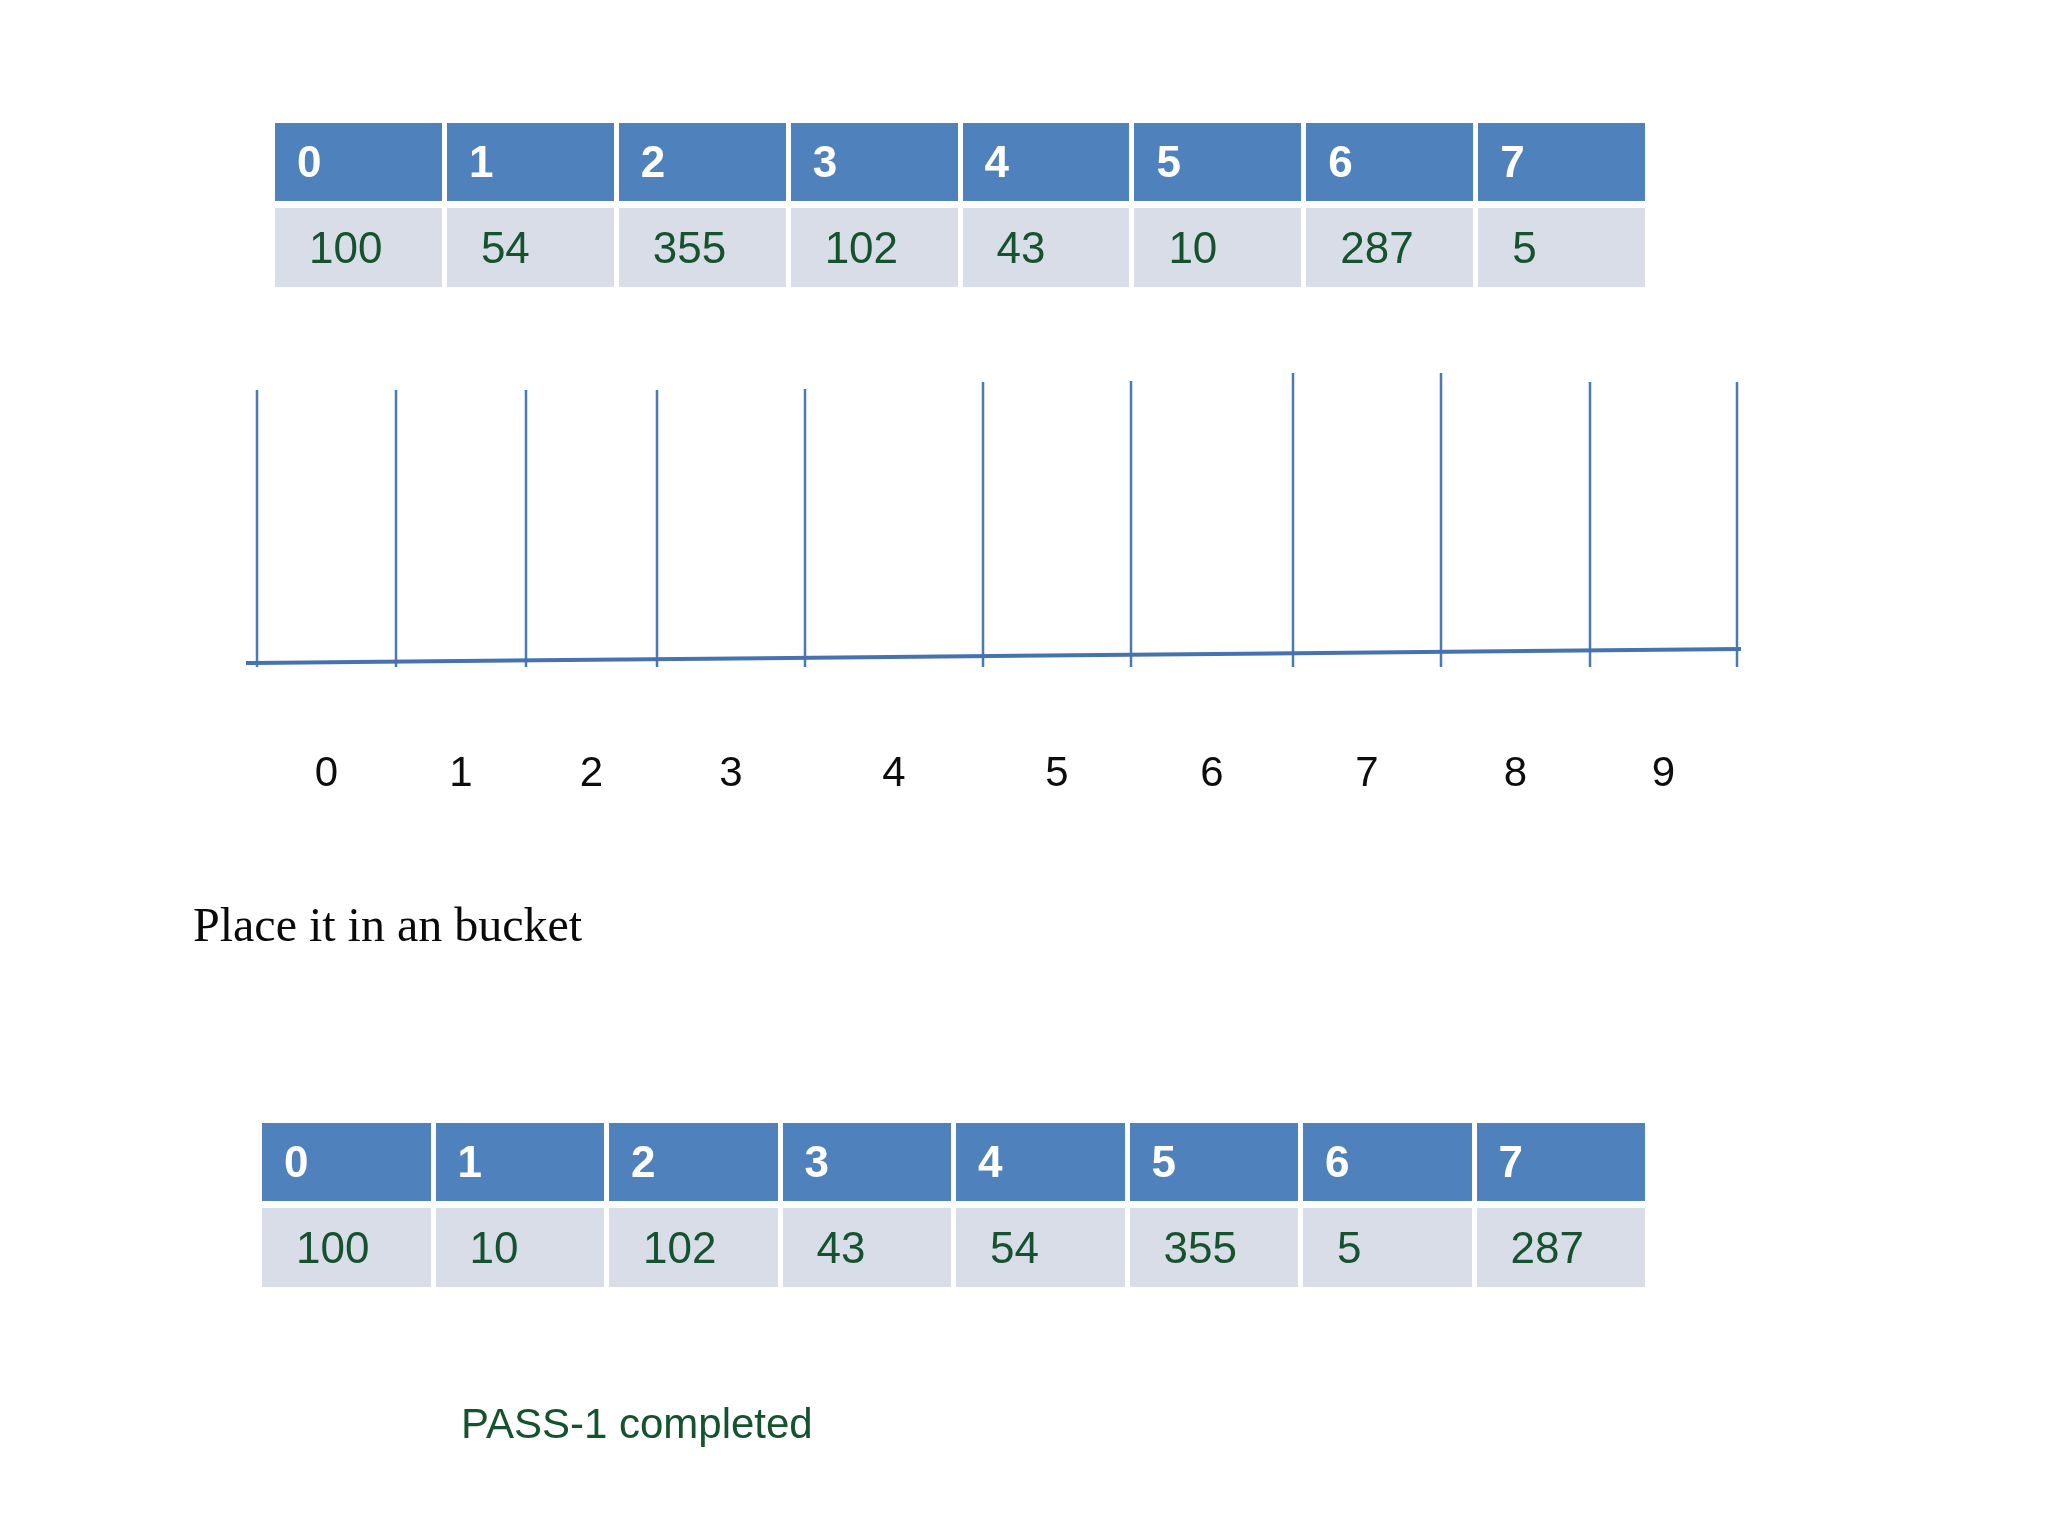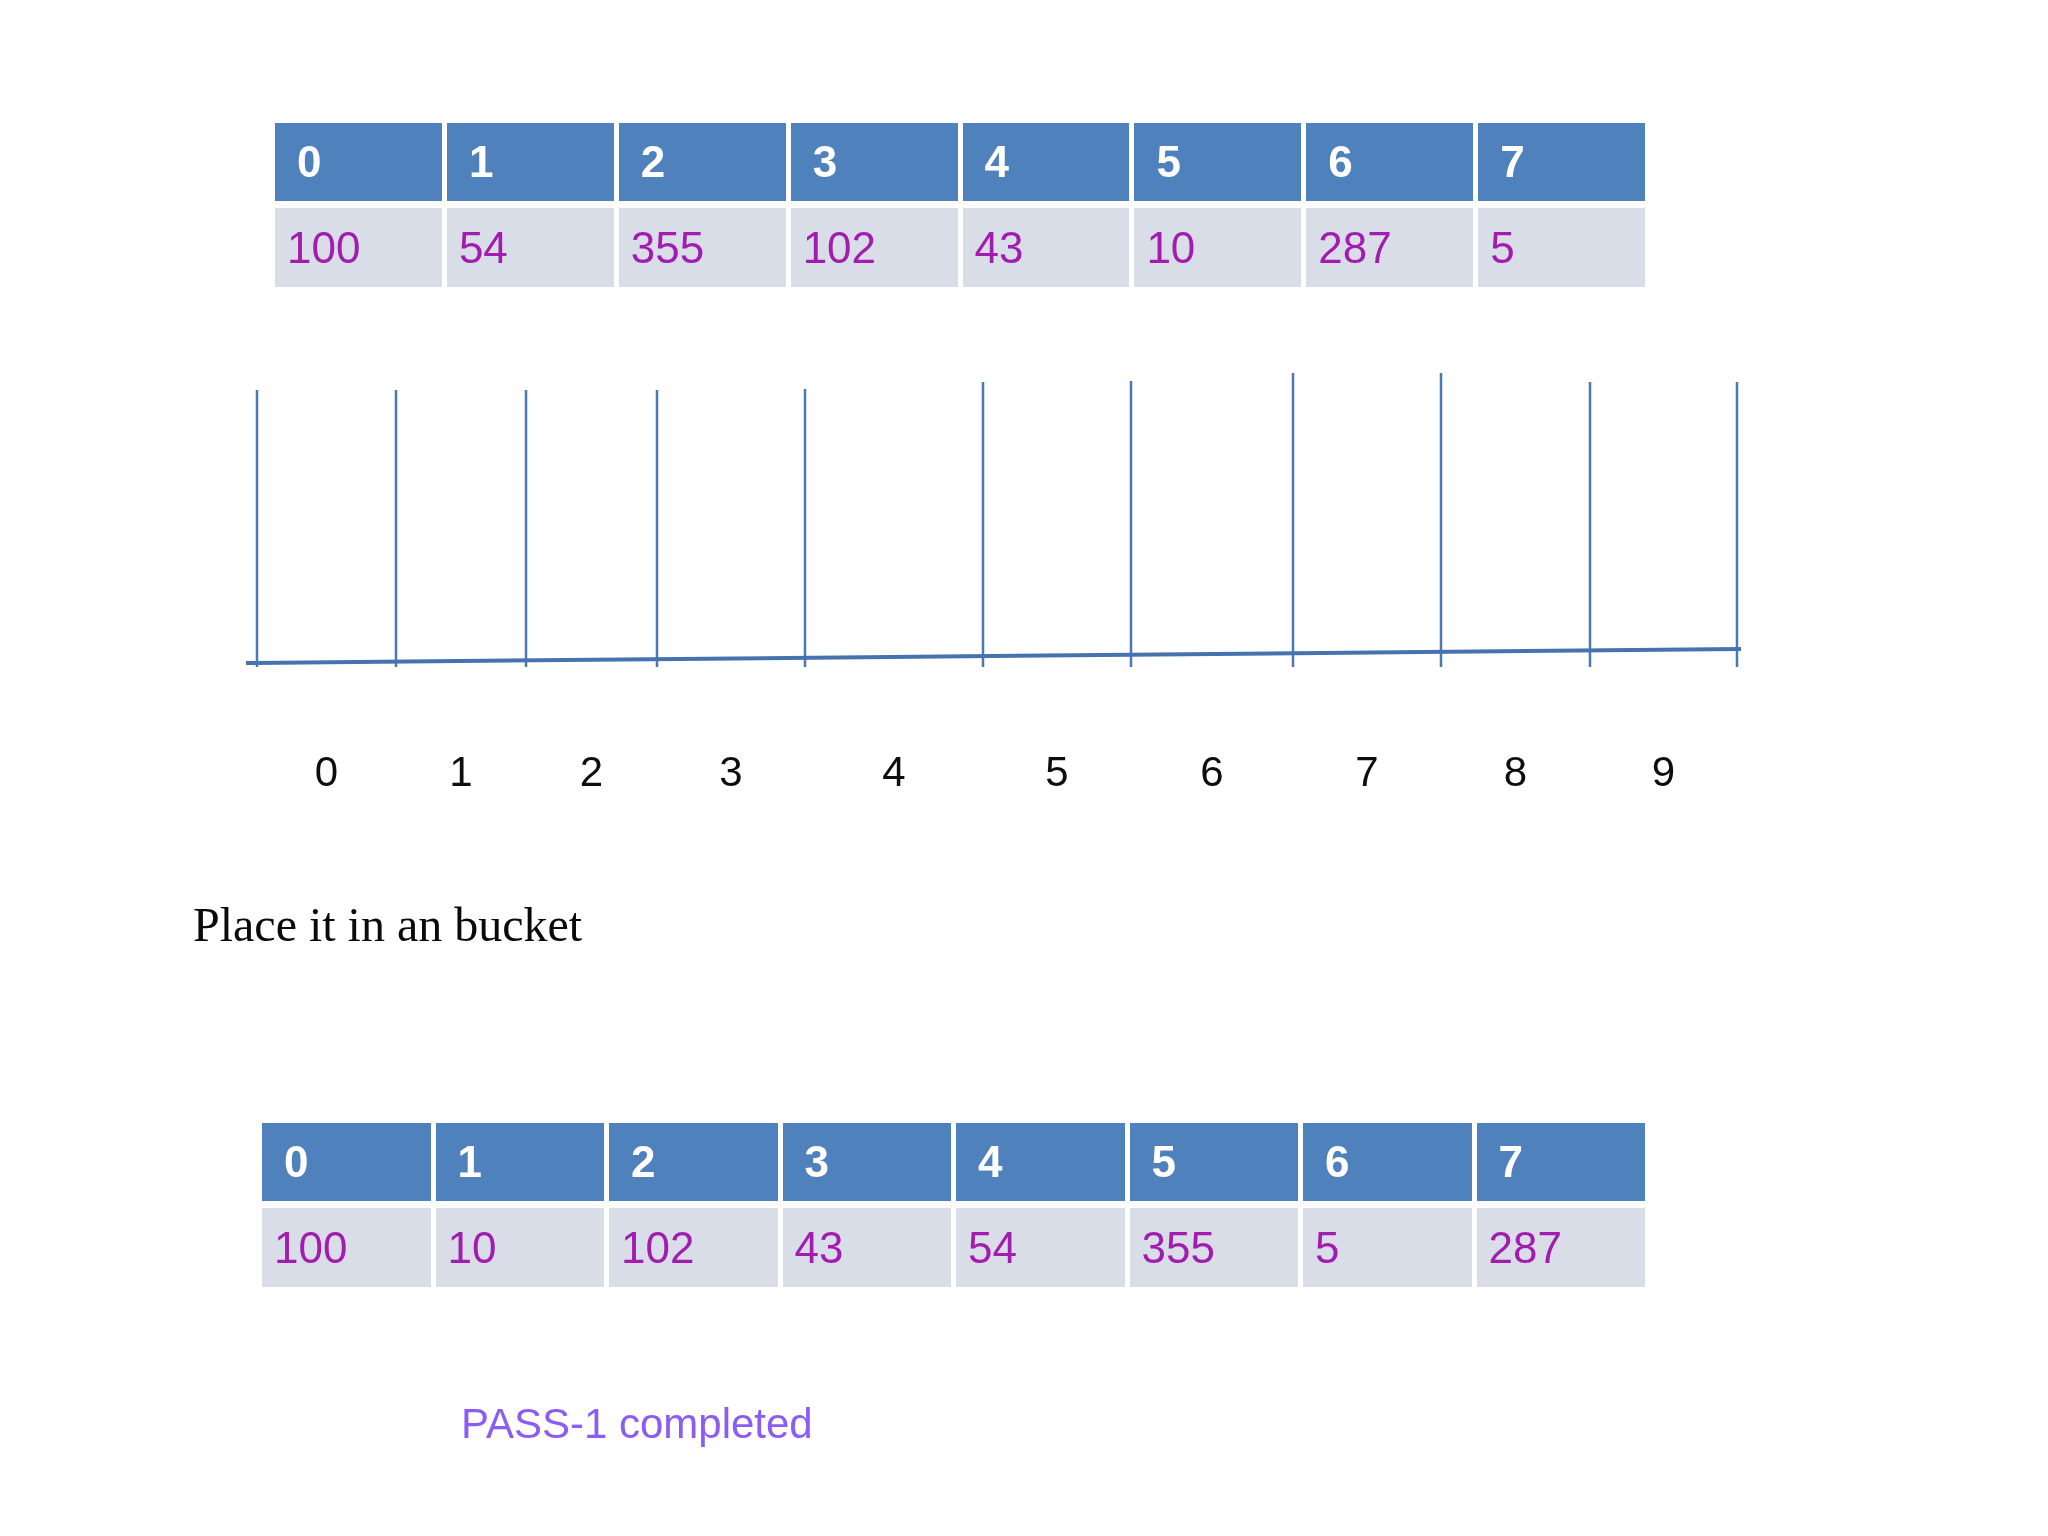--- a/index.html
+++ b/index.html
@@ -28,25 +28,25 @@
     color: #ffffff;
     font-weight: bold;
     font-size: 44px;
     display: flex;
     align-items: center;
     padding-left: 22px;
     box-sizing: border-box;
   }
   .array-table .vcell {
     background: #d9dde8;
-    color: #a21caf;
+    color: #14532d;
     font-size: 44px;
     display: flex;
     align-items: center;
-    padding-left: 12px;
+    padding-left: 34px;
     box-sizing: border-box;
   }
   
   .buckets-svg {
     position: absolute;
     left: 0;
     top: 0;
     width: 2048px;
     height: 1536px;
     pointer-events: none;
@@ -73,21 +73,21 @@
   .instruction sup {
     font-size: 29px;
     line-height: 0;
   }
   
   .pass-label {
     position: absolute;
     left: 461px;
     top: 1400px;
     font-size: 42px;
-    color: #8b5cf6;
+    color: #14532d;
   }
 </style>
 </head>
 <body>
 
 <div class="slide">
 
   <div class="array-table" id="table-initial" style="left:275px; top:123px; width:1370px; grid-template-columns: repeat(8, 1fr);">
       <div class="hcell">0</div>
       <div class="hcell">1</div>

